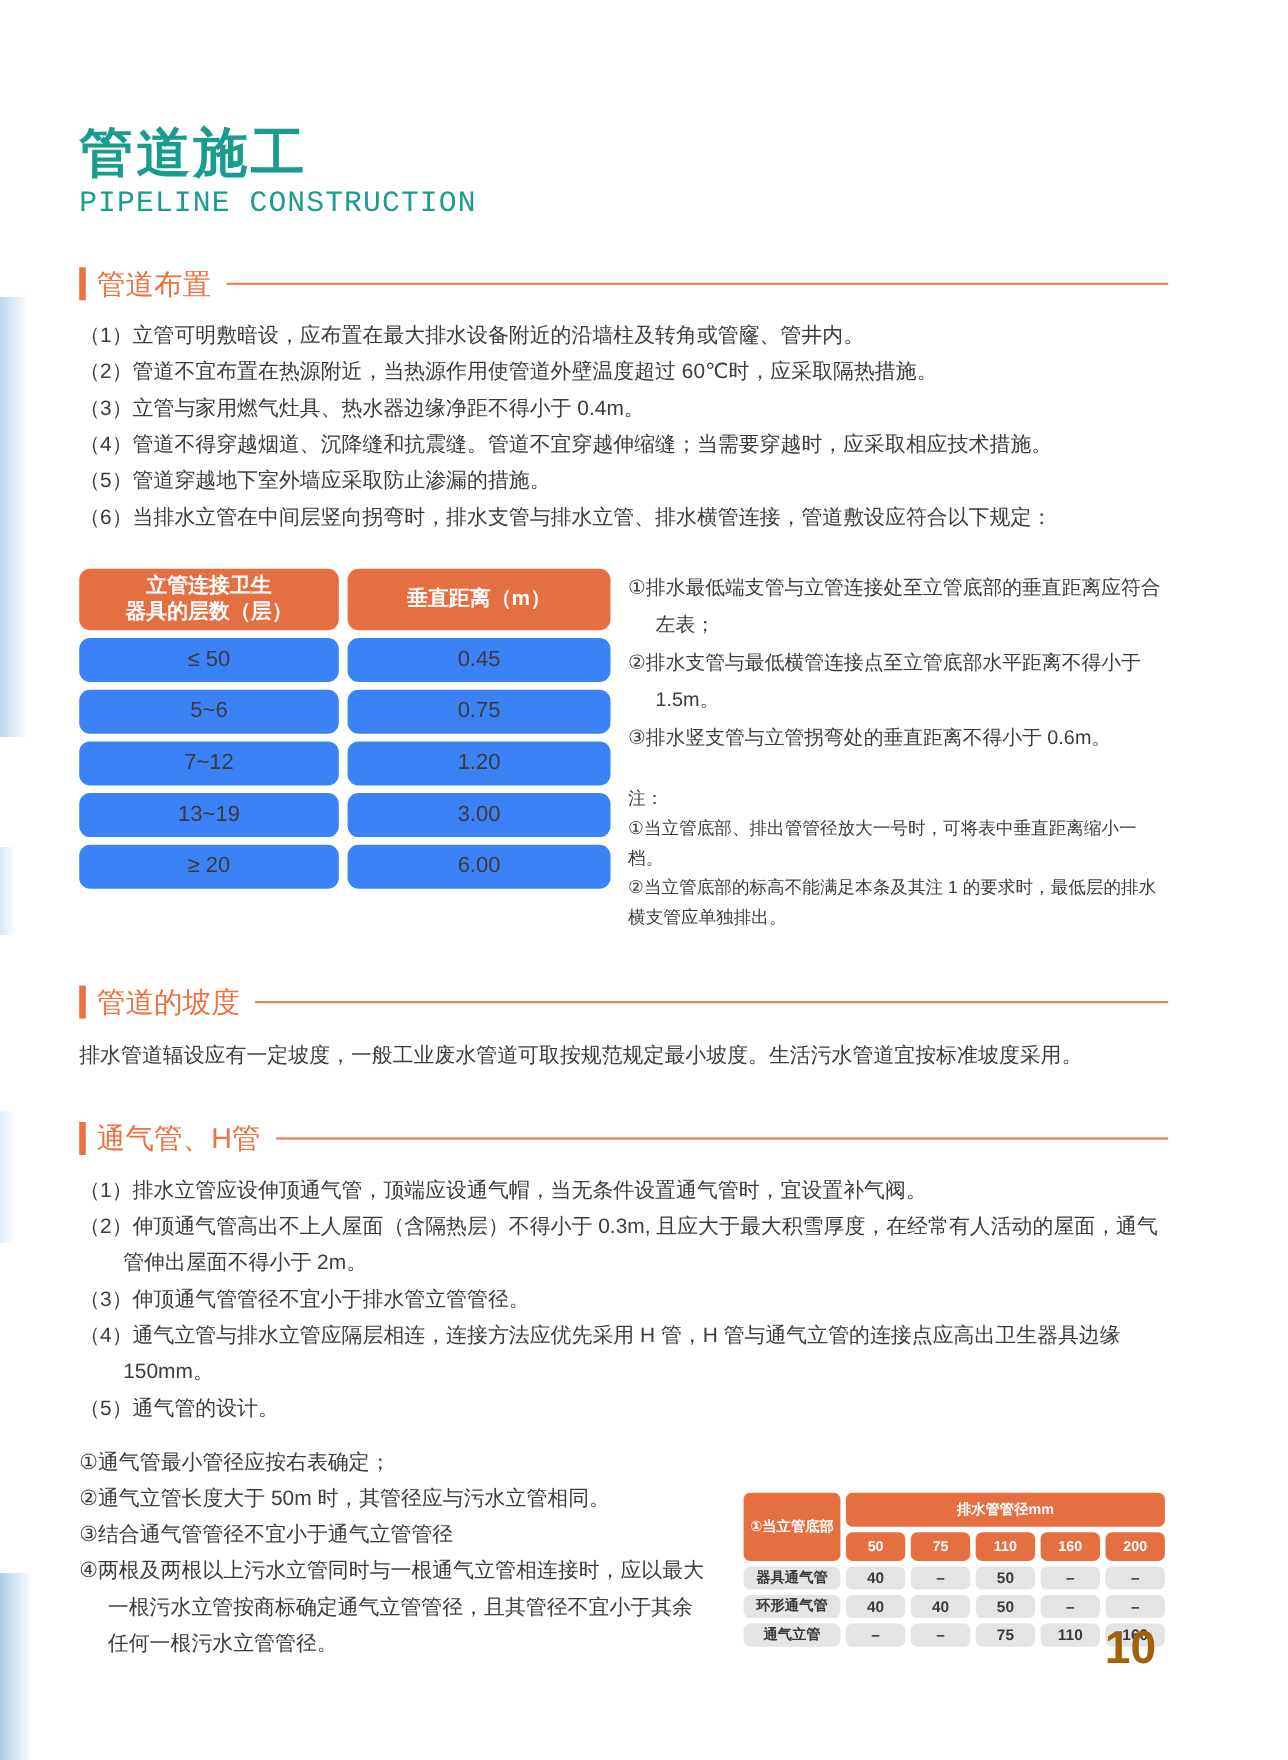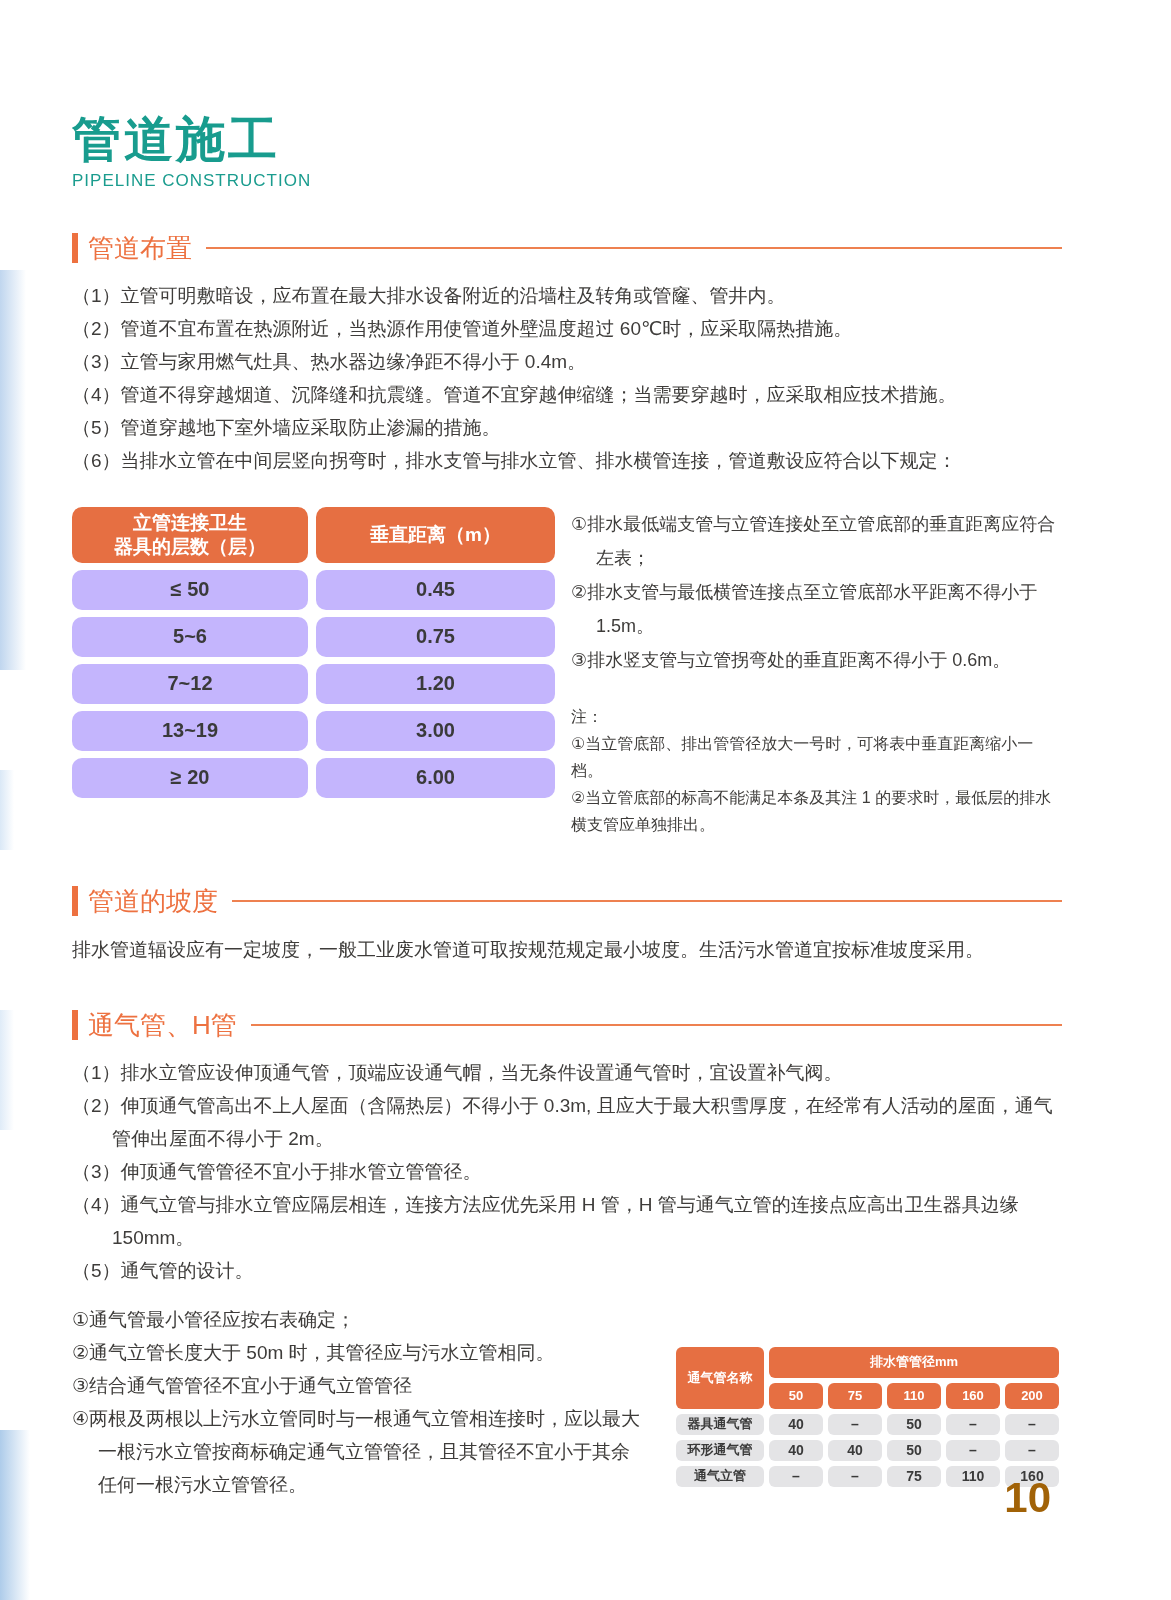--- a/index.html
+++ b/index.html
@@ -15,21 +15,21 @@
   .blob2 { top:770px; width:14px; height:80px;
     background:linear-gradient(to right, rgba(150,190,230,.35), rgba(150,190,230,0)); }
   .blob3 { top:1010px; width:14px; height:120px;
     background:linear-gradient(to right, rgba(150,190,230,.30), rgba(150,190,230,0)); }
   .blob4 { top:1430px; width:30px; height:170px;
     background:linear-gradient(to right, rgba(120,170,220,.60), rgba(120,170,220,0)); }
 
   .content { position:absolute; left:72px; top:0; width:990px; }
 
   .title { font-size:49px; font-weight:bold; color:#189c8e; letter-spacing:3px; margin-top:110px; line-height:1.2; }
-  .subtitle { font-size:17px; color:#1a9c8e; letter-spacing:1px; margin-top:2px; }
+  .subtitle { font-size:27px; color:#1a9c8e; letter-spacing:1px; margin-top:2px;font-family:Liberation Mono, monospace; }
 
   .sec-h { display:flex; align-items:center; gap:10px; }
   .sec-h .bar { width:6px; height:30px; background:#ed7140; flex:0 0 auto; }
   .sec-h .txt { font-size:26px; color:#ed7140; white-space:nowrap; }
   .sec-h .rule { flex:1 1 auto; height:2px; background:#ee8150; margin-left:4px; }
   .sec1-h { margin-top:40px; }
   .sec2-h { margin-top:46px; }
   .sec3-h { margin-top:42px; }
 
   .items { margin-top:13px; }
@@ -37,22 +37,22 @@
   .para { font-size:19px; line-height:33px; margin-top:14px; }
 
   .tworegion { display:flex; margin-top:30px; gap:16px; }
 
   
   .t1 { display:grid; grid-template-columns:236px 239px; column-gap:8px; row-gap:7px;
         grid-template-rows:56px 40px 40px 40px 40px 40px; flex:0 0 auto; }
   .t1 .hc { background:#e66f42; color:#ffffff; border-radius:10px; display:flex; align-items:center;
         justify-content:center; text-align:center; font-size:19px; font-weight:bold;
         white-space:pre-line; line-height:24px; }
-  .t1 .dc { background:#c4b5fd; color:#3a3a3a; border-radius:10px; display:flex; align-items:center;
-        justify-content:center; font-size:20px; font-weight:bold;text-align:center; }
+  .t1 .dc { background:#3b82f6; color:#3a3a3a; border-radius:10px; display:flex; align-items:center;
+        justify-content:center; font-size:20px; font-weight:normal;text-align:center; }
 
   .rightcol { flex:1 1 auto; padding-top:0; }
   .rnote { font-size:18px; line-height:34px; padding-left:25px; text-indent:-25px; }
   .bnotes { margin-top:26px; }
   .bnote-label { font-size:16px; line-height:27px; }
   .bnote { font-size:16px; line-height:27px; }
 
   .bottomregion { display:flex; margin-top:16px; gap:32px; }
   .subitems { flex:1 1 auto; }
   .subitem { font-size:19px; line-height:33px; padding-left:26px; text-indent:-26px; }
@@ -154,21 +154,21 @@
     <div class="bottomregion">
       <div class="subitems">
         <div class="subitem">①通气管最小管径应按右表确定；</div>
         <div class="subitem">②通气立管长度大于 50m 时，其管径应与污水立管相同。</div>
         <div class="subitem">③结合通气管管径不宜小于通气立管管径</div>
         <div class="subitem">④两根及两根以上污水立管同时与一根通气立管相连接时，应以最大一根污水立管按商标确定通气立管管径，且其管径不宜小于其余任何一根污水立管管径。</div>
       </div>
 
       <div class="t2wrap">
         <div class="t2">
-          <div class="hc nc" style="grid-row:1 / span 2; grid-column:1;">通气管名称</div>
+          <div class="hc nc" style="grid-row:1 / span 2; grid-column:1;">①当立管底部</div>
           <div class="hc" style="grid-row:1; grid-column:2 / span 5;">排水管管径mm</div>
           <div class="hc" style="grid-row:2; grid-column:2;">50</div>
           <div class="hc" style="grid-row:2; grid-column:3;">75</div>
           <div class="hc" style="grid-row:2; grid-column:4;">110</div>
           <div class="hc" style="grid-row:2; grid-column:5;">160</div>
           <div class="hc" style="grid-row:2; grid-column:6;">200</div>
 
           <div class="dc nc">器具通气管</div>
           <div class="dc">40</div>
           <div class="dc">–</div>

